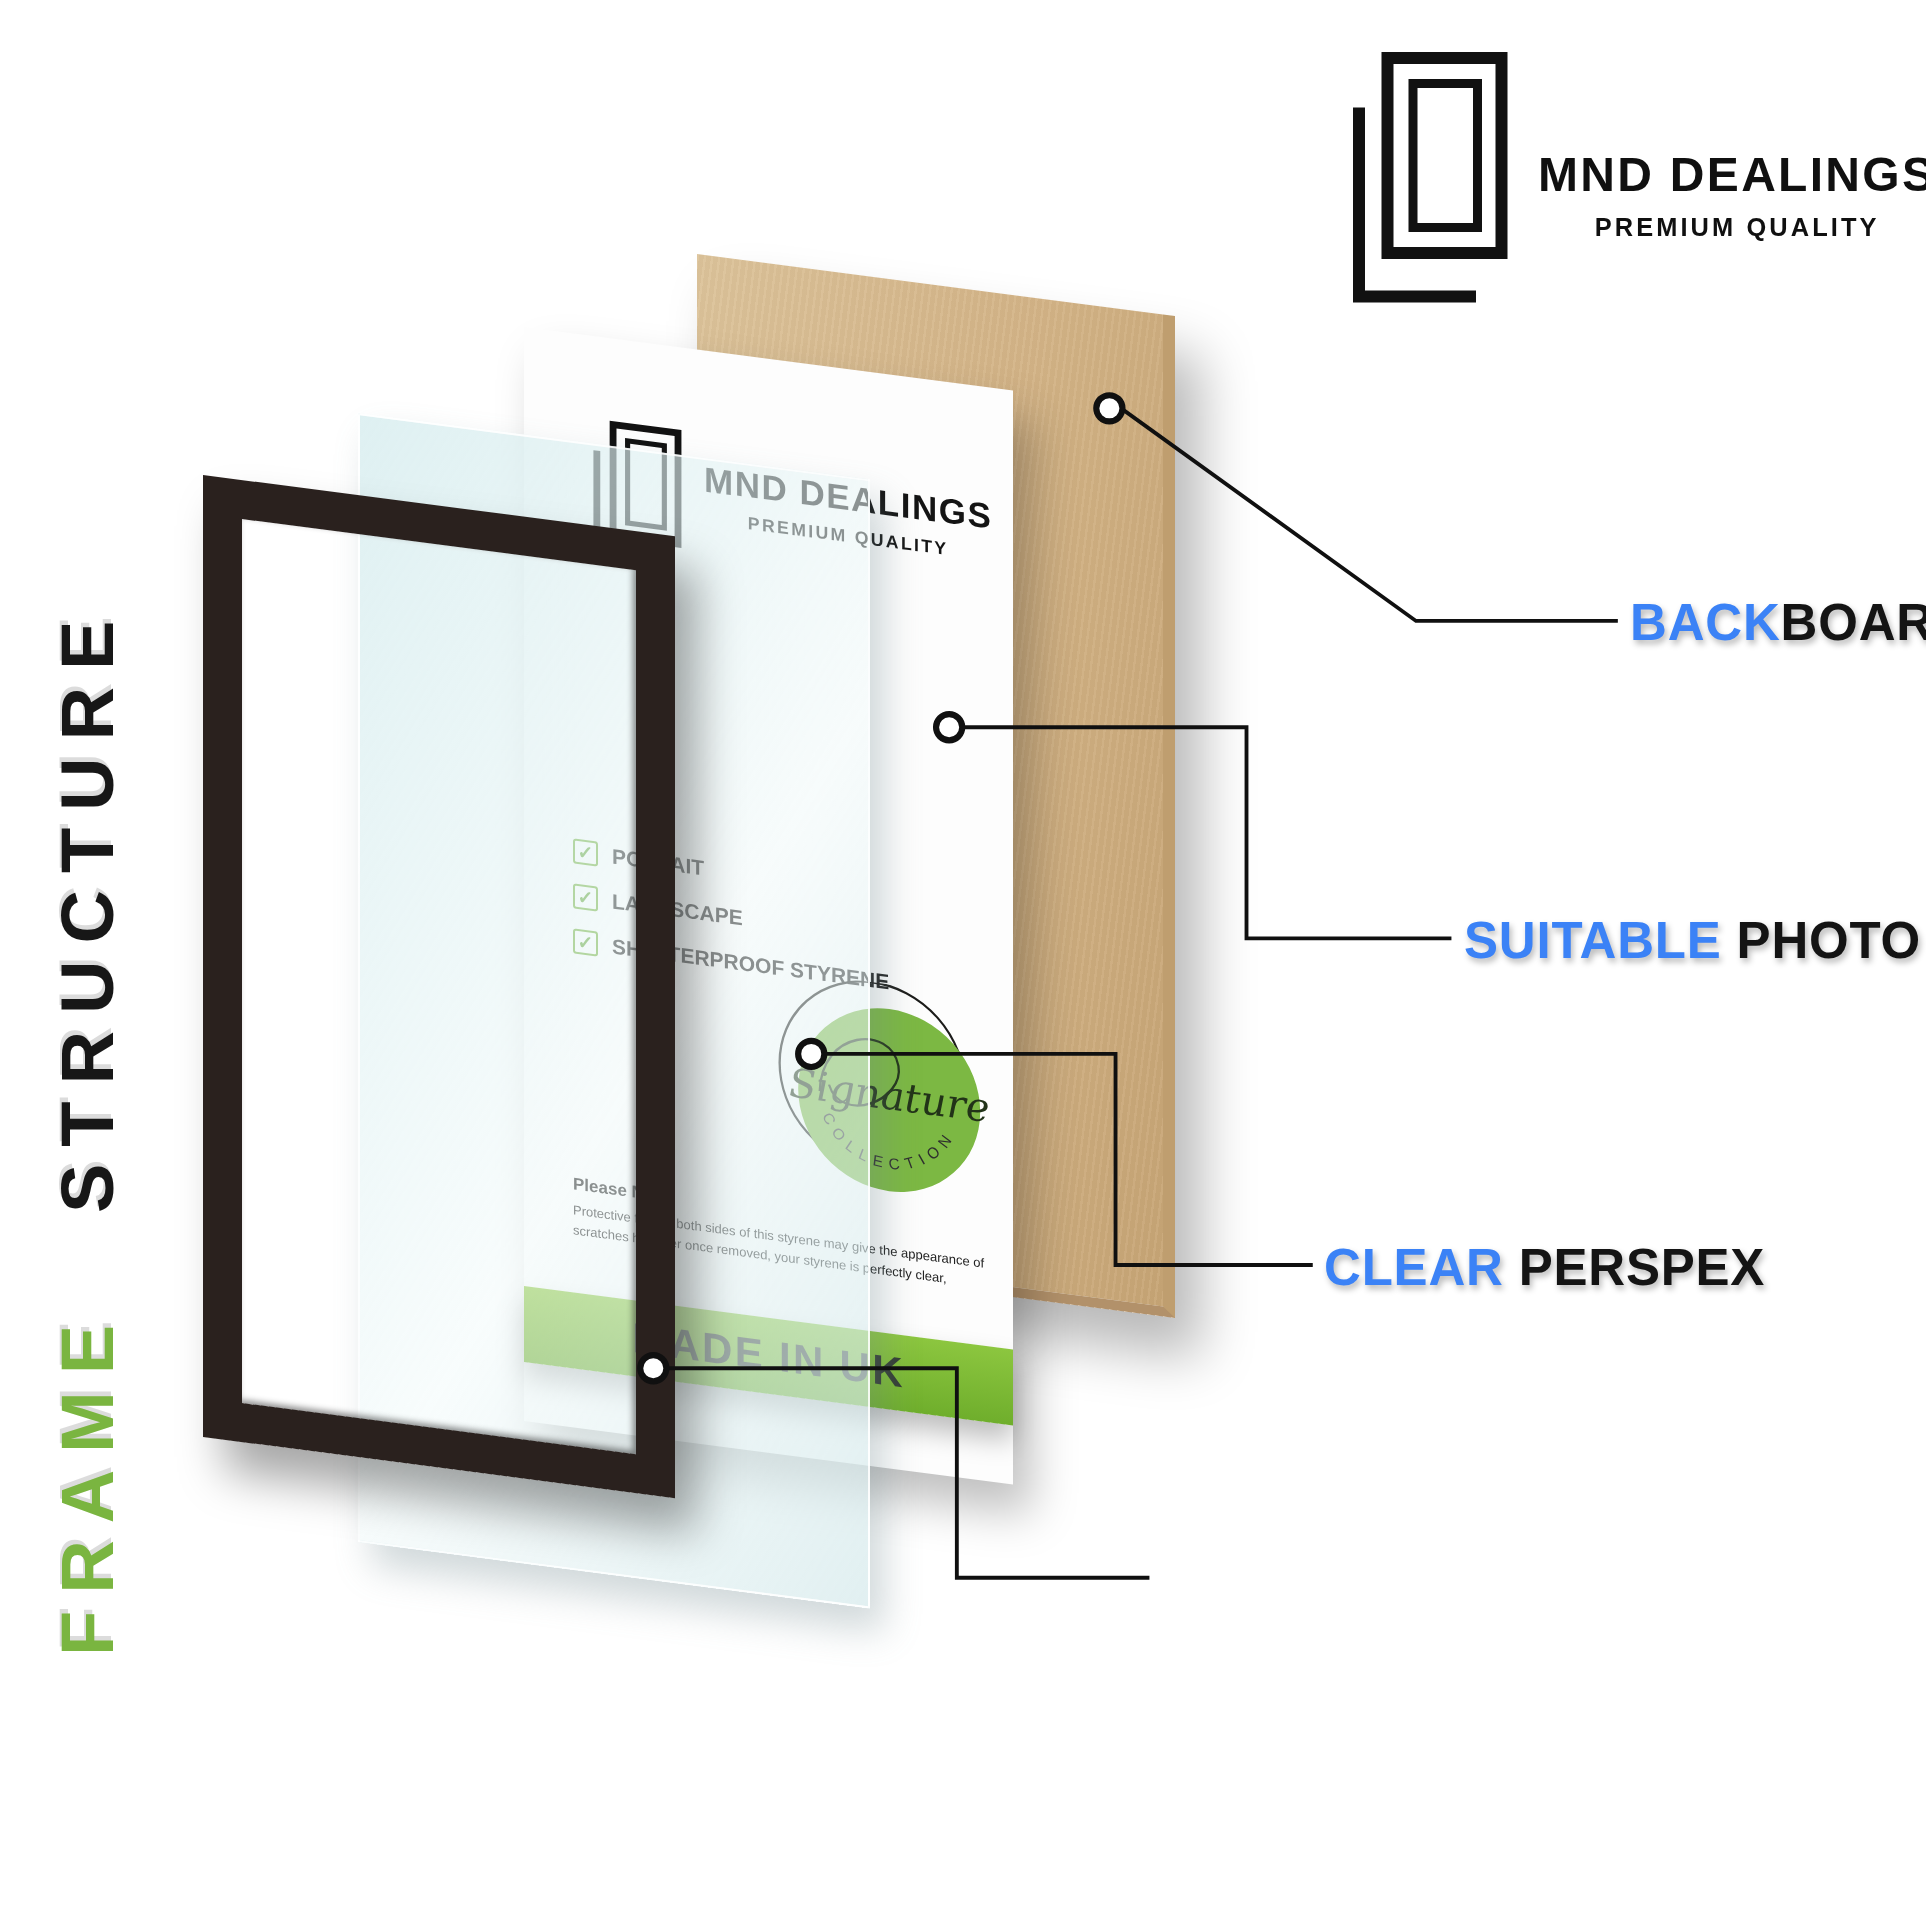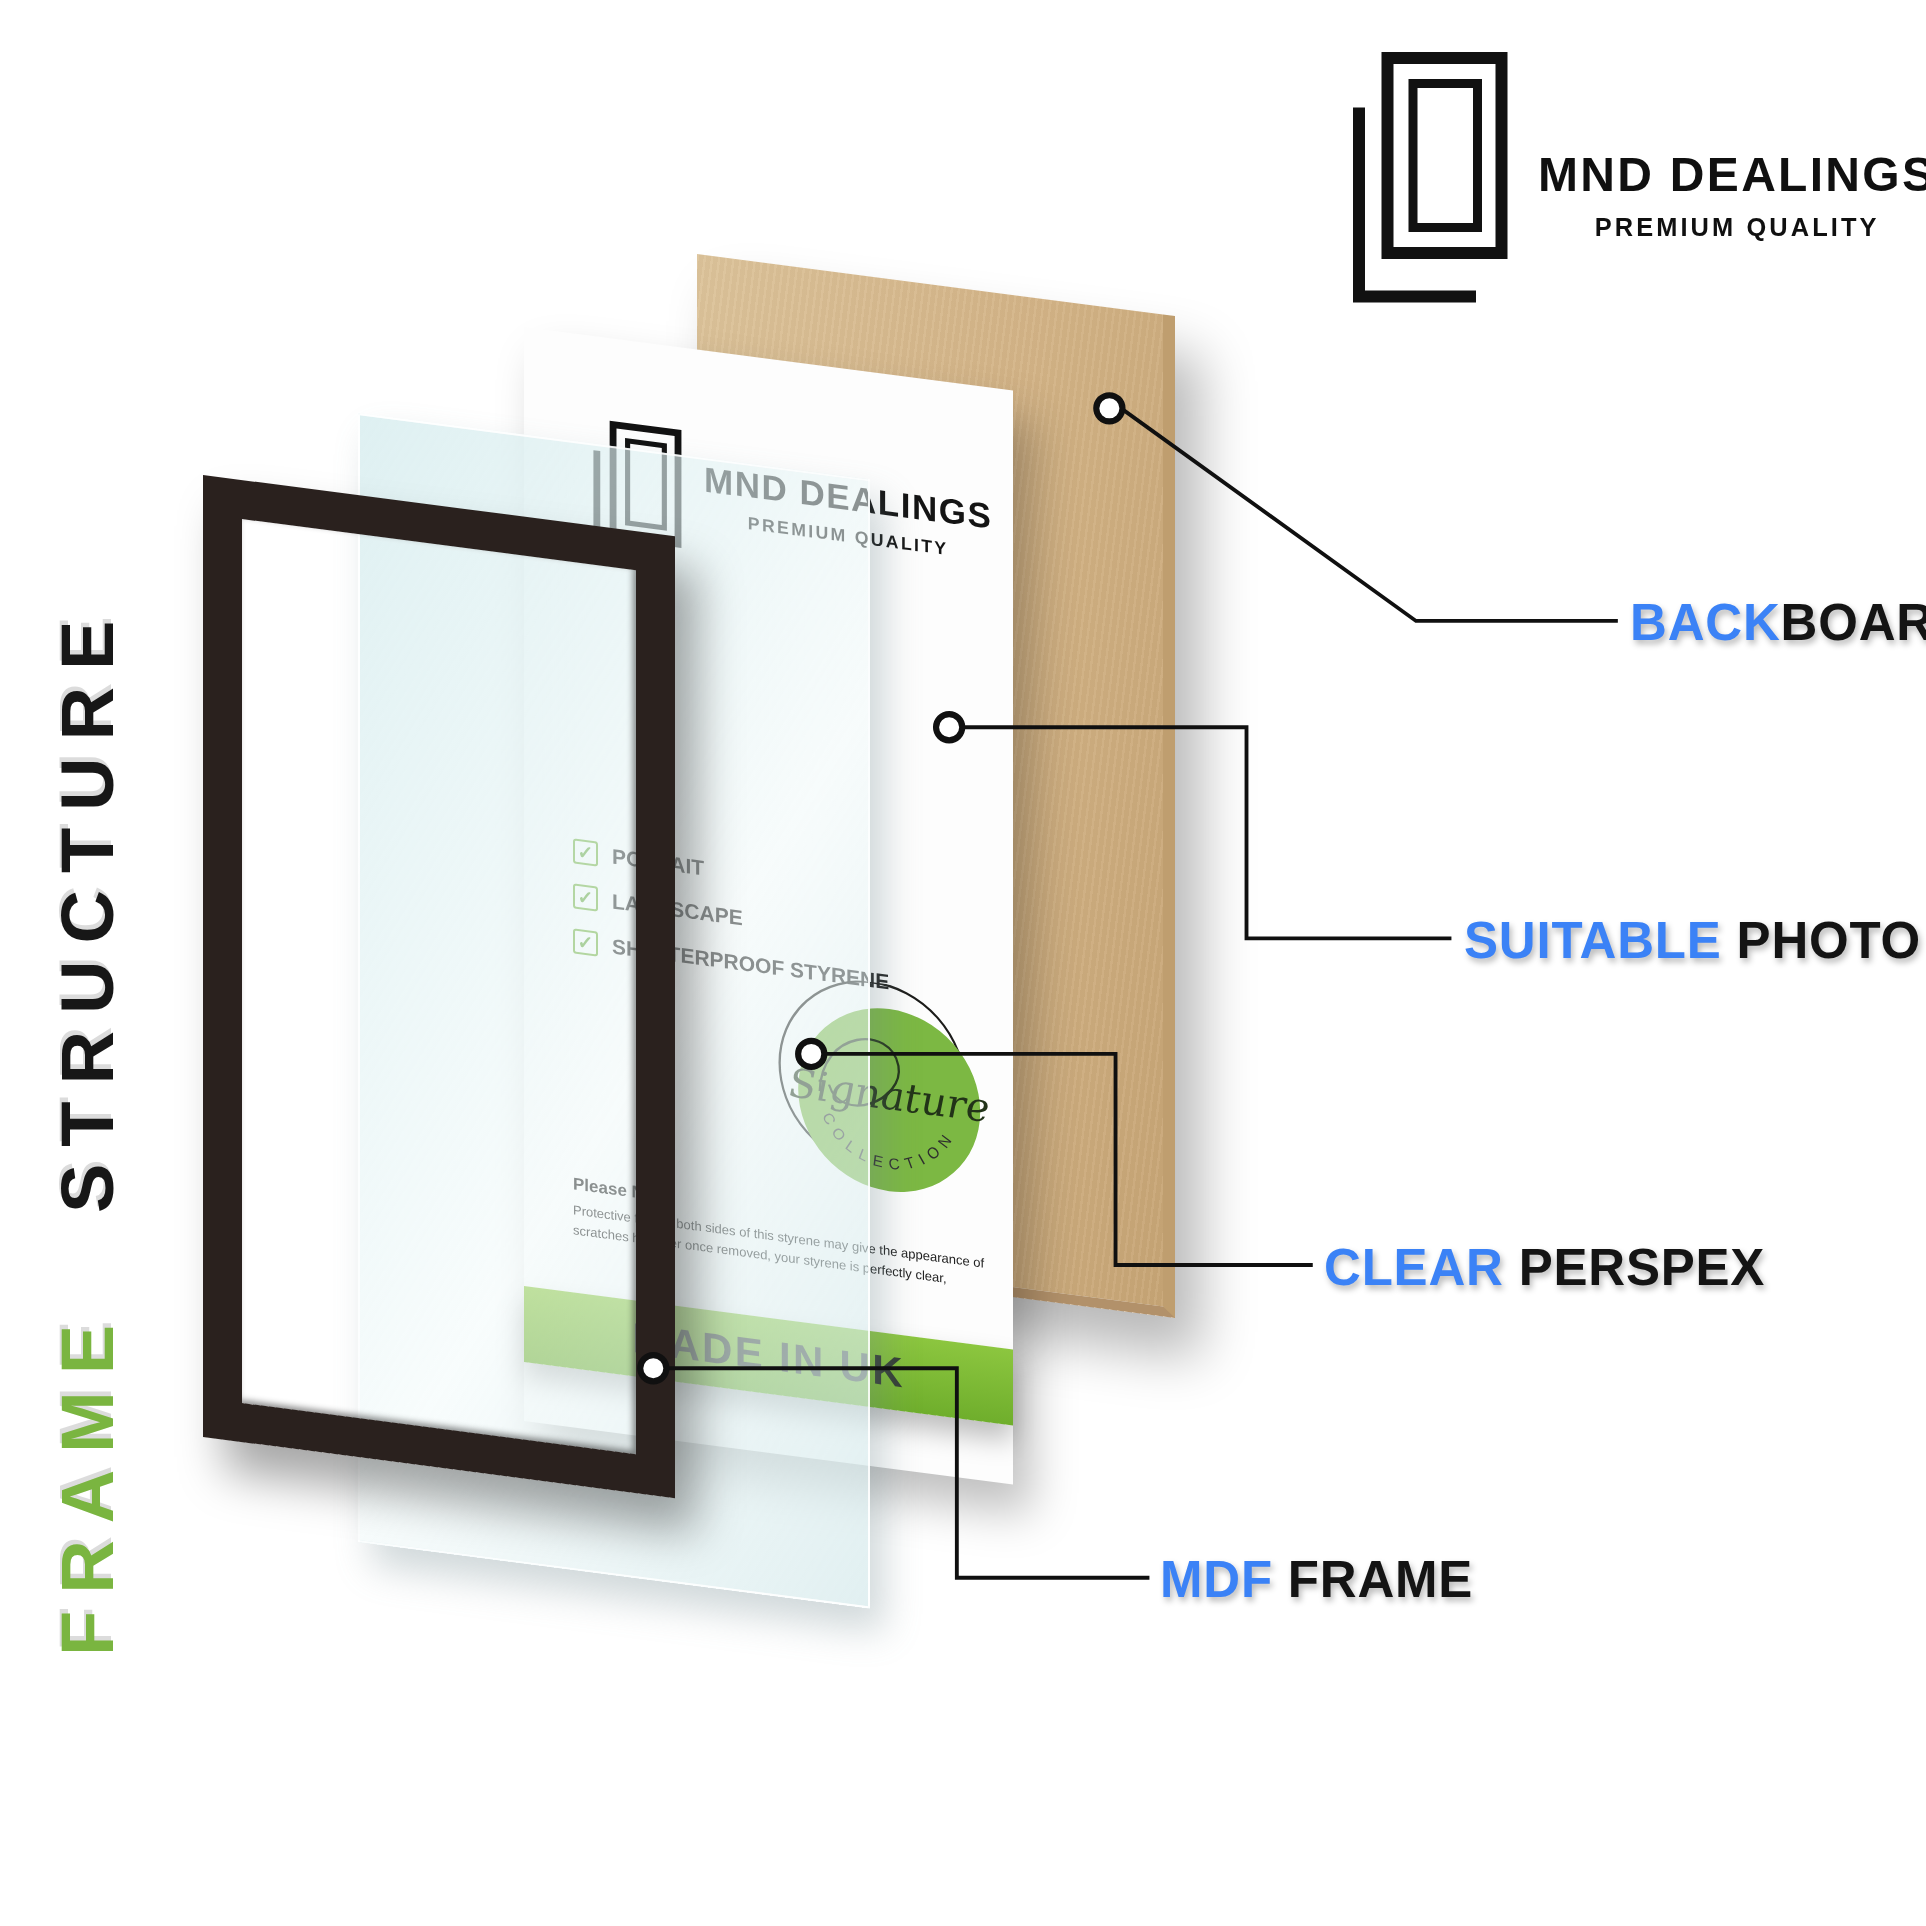--- a/index.html
+++ b/index.html
@@ -188,18 +188,15 @@
 
   <div class="callout-label" id="label-backboard">
     <span class="cl-green">BACK</span><span class="cl-black">BOARD</span>
   </div>
   <div class="callout-label" id="label-photo">
     <span class="cl-green">SUITABLE</span><span class="cl-black"> PHOTO</span>
   </div>
   <div class="callout-label" id="label-perspex">
     <span class="cl-green">CLEAR</span><span class="cl-black"> PERSPEX</span>
   </div>
-  <div class="callout-label" id="label-frame">
-    <span class="cl-green">MDF</span><span class="cl-black"> FRAME</span>
-  </div>
 
 </div>
 
 
 </body></html>

